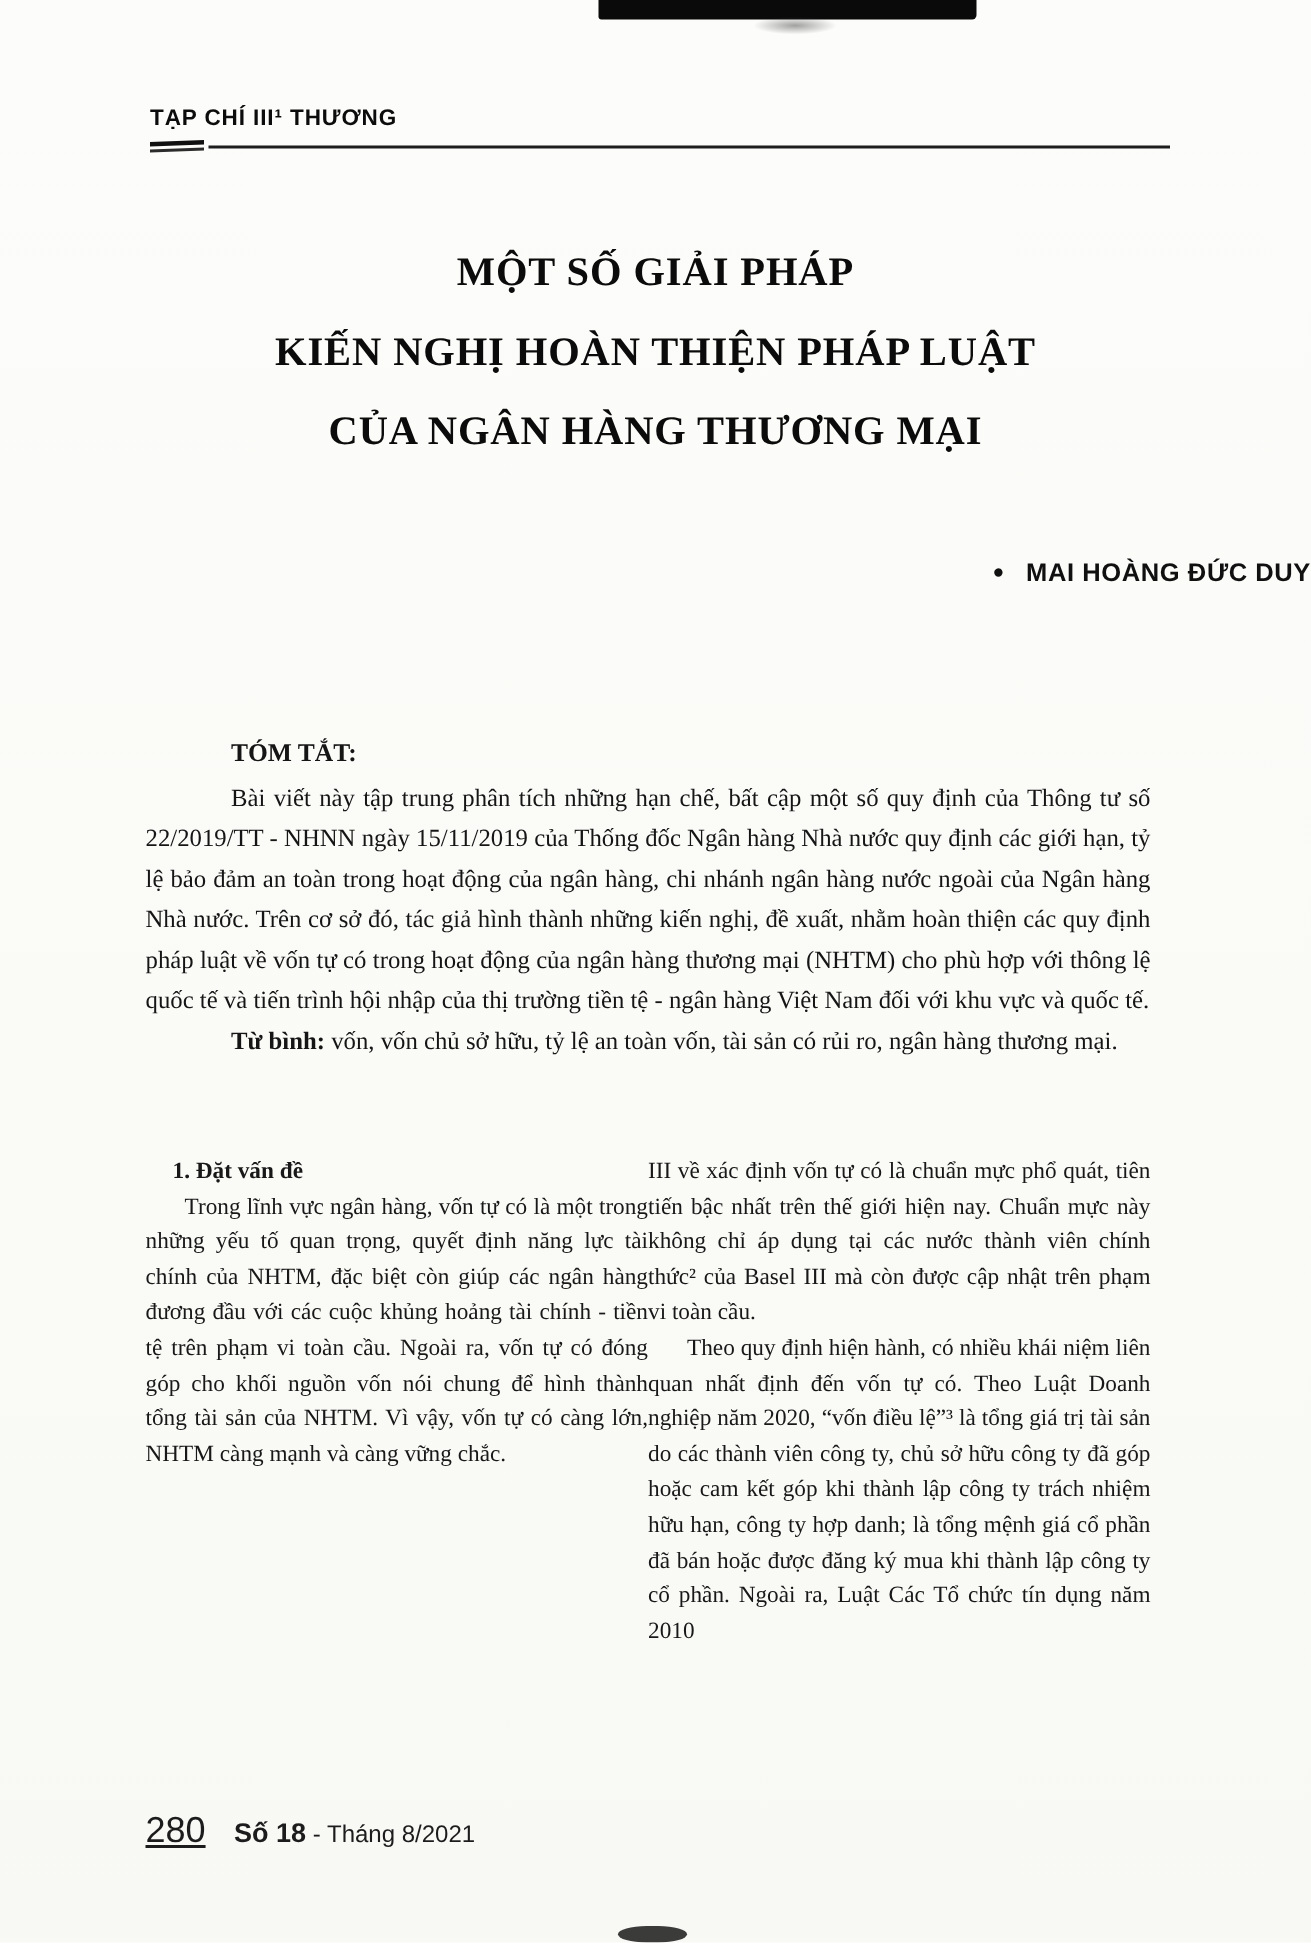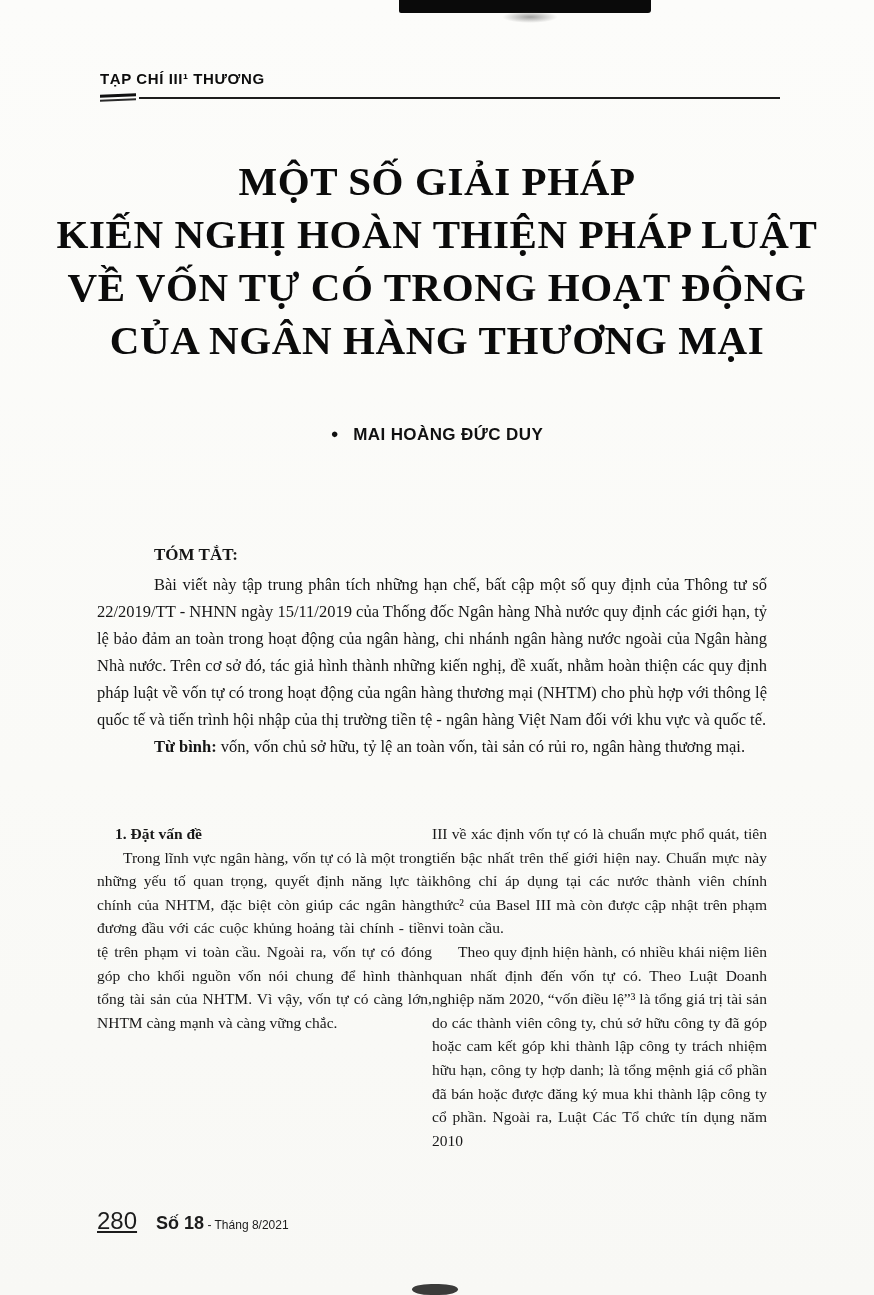--- a/index.html
+++ b/index.html
@@ -26,25 +26,25 @@
     font-family:"Liberation Sans", sans-serif;
     font-weight:700; font-size:15px; letter-spacing:.6px; color:#0c0c0c;
   }
   .masthead-rule { display:flex; align-items:center; margin-top:7px; }
   .rule-dash { width:36px; height:7px; border-top:3px solid #101010; border-bottom:2px solid #2b2b2b; margin-right:3px; transform:skewY(-2deg); }
   .rule-line { flex:1; height:2px; background:#1d1d1d; }
 
   
   .title { margin-top:54px; text-align:center; }
   .title-line {
-    font-weight:700; font-size:41px; line-height:53px; letter-spacing:.6px; color:#0b0b0b;
+    font-weight:700; font-size:27px; line-height:53px; letter-spacing:.6px; color:#0b0b0b;
   }
 
   
-  .author { margin-top:58px; text-align:center;
+  .author { margin-top:58px; text-align:right;
     font-family:"Liberation Sans", sans-serif; font-weight:700; font-size:17px; letter-spacing:.4px; color:#101010; }
   .author .bullet { font-size:13px; margin-right:9px; position:relative; top:-2px; }
 
   
   .abstract { margin:96px 107px 0 97px; font-size:16.5px; line-height:27px; text-align:justify; color:#151515; }
   .abstract-heading { font-weight:700; font-size:17px; margin-left:57px; }
   .abstract-body { margin-top:3px; text-indent:57px; }
   .keywords { text-indent:57px; }
   .keywords .kw-label { font-weight:700; }
 
@@ -53,21 +53,21 @@
   .col { width:335px; font-size:15.5px; line-height:23.6px; text-align:justify; color:#181818; }
   .section-heading { font-weight:700; text-indent:18px; }
   .col p.indent { text-indent:26px; }
   .col p.no-indent { text-indent:0; }
 
   
   .footer { position:absolute; left:97px; top:1207px;
     font-family:"Liberation Sans", sans-serif; color:#1c1c1c; }
   .footer .page-num { font-size:24px; font-weight:400; margin-right:19px;text-decoration:underline; }
   .footer .issue-bold { font-size:18px; font-weight:700; }
-  .footer .issue-rest { font-size:12px; font-weight:400;text-align:right; }
+  .footer .issue-rest { font-size:16px; font-weight:400;text-align:right; }
 </style>
 </head>
 <body>
 
 <div class="page">
 
   <div class="artifact artifact-top-bar"></div>
   <div class="artifact artifact-top-smudge"></div>
   <div class="artifact artifact-bottom"></div>
 
@@ -75,21 +75,20 @@
     <div class="masthead-text">TẠP CHÍ III¹ THƯƠNG</div>
     <div class="masthead-rule">
       <span class="rule-dash"></span>
       <span class="rule-line"></span>
     </div>
   </header>
 
   <h1 class="title">
     <div class="title-line">MỘT SỐ GIẢI PHÁP</div>
     <div class="title-line">KIẾN NGHỊ HOÀN THIỆN PHÁP LUẬT</div>
-    <div class="title-line">VỀ VỐN TỰ CÓ TRONG HOẠT ĐỘNG</div>
     <div class="title-line">CỦA NGÂN HÀNG THƯƠNG MẠI</div>
   </h1>
 
   <div class="author">
     <span class="bullet">●</span>
     <span class="author-name">MAI HOÀNG ĐỨC DUY</span>
   </div>
 
   <section class="abstract">
     <div class="abstract-heading">TÓM TẮT:</div>

